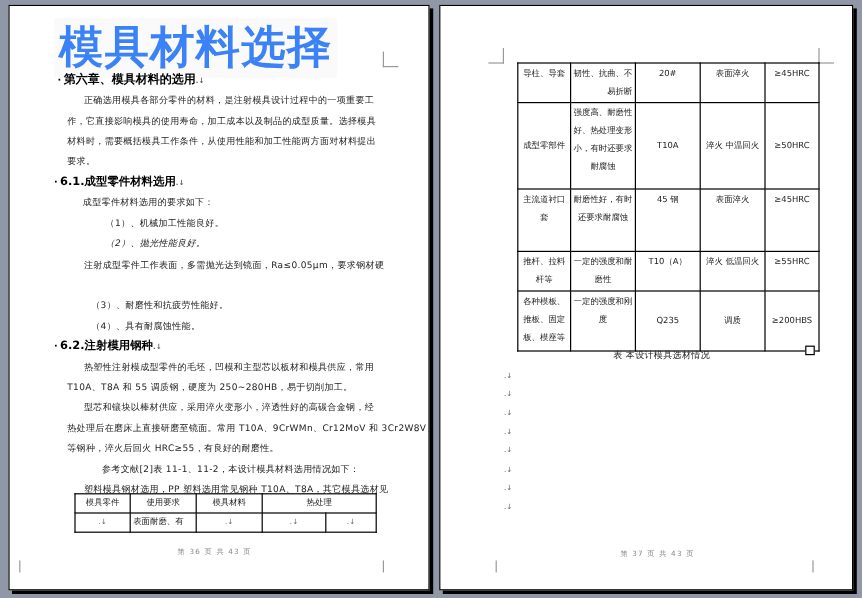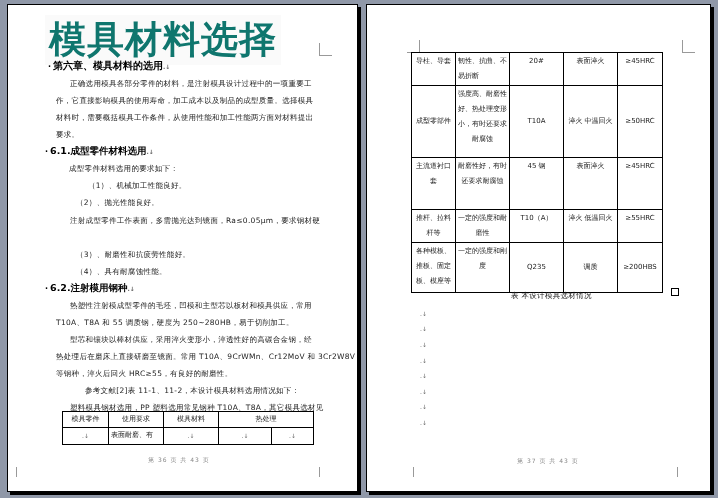--- a/index.html
+++ b/index.html
@@ -3,21 +3,21 @@
 <meta charset="utf-8">
 <style>
   html, body { margin:0; padding:0; }
   body { width:718px; height:498px; background:#9098a8; position:relative; overflow:hidden;
          font-family:"DejaVu Sans", sans-serif; }
   .page { position:absolute; background:#fff; border:1px solid #000; box-sizing:border-box; }
   .page.left { left:7px; top:4px; width:351px; height:488px; box-shadow:3px 3px 0 #000; }
   .page.right { left:366px; top:4px; width:345px; height:488px; box-shadow:3px 3px 0 #000; }
   .corner { position:absolute; border-color:#999; border-style:solid; width:12px; height:12px; }
   .t { position:absolute; color:#222; font-size:7.5px; white-space:nowrap; letter-spacing:0.3px; }
-  .big-title { position:absolute; left:37px; top:10px; color:#0f766e; font-size:37px; font-weight:bold;
+  .big-title { position:absolute; left:37px; top:10px; color:#3b82f6; font-size:37px; font-weight:bold;
                font-family:"DejaVu Sans", sans-serif; letter-spacing:1px; white-space:nowrap; background:#fafafa; padding:0 4px; }
   .h1 { position:absolute; font-weight:bold; font-size:10px; color:#000; white-space:nowrap; }
   .h2 { position:absolute; font-weight:bold; font-size:9.5px; color:#000; white-space:nowrap; }
   .bullet { font-size:8px; margin-right:2px; }
   .mark { color:#666; font-size:6px; }
   table.doc { position:absolute; border-collapse:collapse; font-size:7px; color:#222; }
   table.doc td { border:1.2px solid #000; padding:1px 2px; text-align:center; vertical-align:top; line-height:15px; }
   .footer { position:absolute; font-size:6px; color:#888; white-space:nowrap; letter-spacing:1px; }
   .vline { position:absolute; width:1px; height:10px; background:#999; }
   .empty-mark { position:absolute; font-size:6px; color:#666; }
@@ -37,21 +37,21 @@
   <div class="t" style="left:62px; top:74px;">正确选用模具各部分零件的材料，是注射模具设计过程中的一项重要工</div>
   <div class="t" style="left:48px; top:91px;">作，它直接影响模具的使用寿命，加工成本以及制品的成型质量。选择模具</div>
   <div class="t" style="left:48px; top:108px;">材料时，需要概括模具工作条件，从使用性能和加工性能两方面对材料提出</div>
   <div class="t" style="left:48px; top:125px;">要求。</div>
 
   <div class="h2" style="left:37px; top:140px;">
     <span class="bullet">·</span><span>6.1.成型零件材料选用</span><span class="mark">.↓</span>
   </div>
   <div class="t" style="left:61px; top:159px;">成型零件材料选用的要求如下：</div>
   <div class="t" style="left:80px; top:176px;text-align:right;">（1）、机械加工性能良好。</div>
-  <div class="t" style="left:68px; top:193px;">（2）、抛光性能良好。</div>
+  <div class="t" style="left:80px; top:193px;font-style:italic;">（2）、抛光性能良好。</div>
   <div class="t" style="left:62px; top:211px;">注射成型零件工作表面，多需抛光达到镜面，Ra≤0.05μm，要求钢材硬</div>
   <div class="t" style="left:68px; top:245px;">（3）、耐磨性和抗疲劳性能好。</div>
   <div class="t" style="left:68px; top:262px;">（4）、具有耐腐蚀性能。</div>
 
   <div class="h2" style="left:37px; top:277px;">
     <span class="bullet">·</span><span>6.2.注射模用钢种</span><span class="mark">.↓</span>
   </div>
   <div class="t" style="left:62px; top:296px;">热塑性注射模成型零件的毛坯，凹模和主型芯以板材和模具供应，常用</div>
   <div class="t" style="left:48px; top:313px;">T10A、T8A 和 55 调质钢，硬度为 250~280HB，易于切削加工。</div>
   <div class="t" style="left:62px; top:330px;">型芯和镶块以棒材供应，采用淬火变形小，淬透性好的高碳合金钢，经</div>
@@ -80,25 +80,25 @@
 
   <div class="footer" style="left:140px; top:451px;">第 36 页 共 43 页</div>
   <div class="vline" style="left:8px; top:462px;"></div>
   <div class="vline" style="left:311px; top:462px;"></div>
 </div>
 
 <div class="page right">
   <div class="corner" style="left:40px; top:35px; border-width:0 1px 1px 0;"></div>
   <div class="corner" style="left:315px; top:35px; border-width:0 0 1px 1px;"></div>
 
-  <table class="doc" style="left:44px; top:47px; width:252px;">
+  <table class="doc" style="left:64px; top:47px; width:252px;">
     <tbody>
         <tr style="height:32px;">
       <td style="width:39px;">导柱、导套</td>
-      <td style="width:49px; text-align:left;">韧性、抗曲、不易折断</td>
+      <td style="width:49px; text-align:right;">韧性、抗曲、不易折断</td>
       <td style="width:49px;">20#</td>
       <td style="width:49px;">表面淬火</td>
       <td>≥45HRC</td>
     </tr>
     <tr style="height:72px;">
       <td style="vertical-align:middle;">成型零部件</td>
       <td>强度高、耐磨性好、热处理变形小，有时还要求耐腐蚀</td>
       <td style="vertical-align:middle;">T10A</td>
       <td style="vertical-align:middle;">淬火 中温回火</td>
       <td style="vertical-align:middle;">≥50HRC</td>

